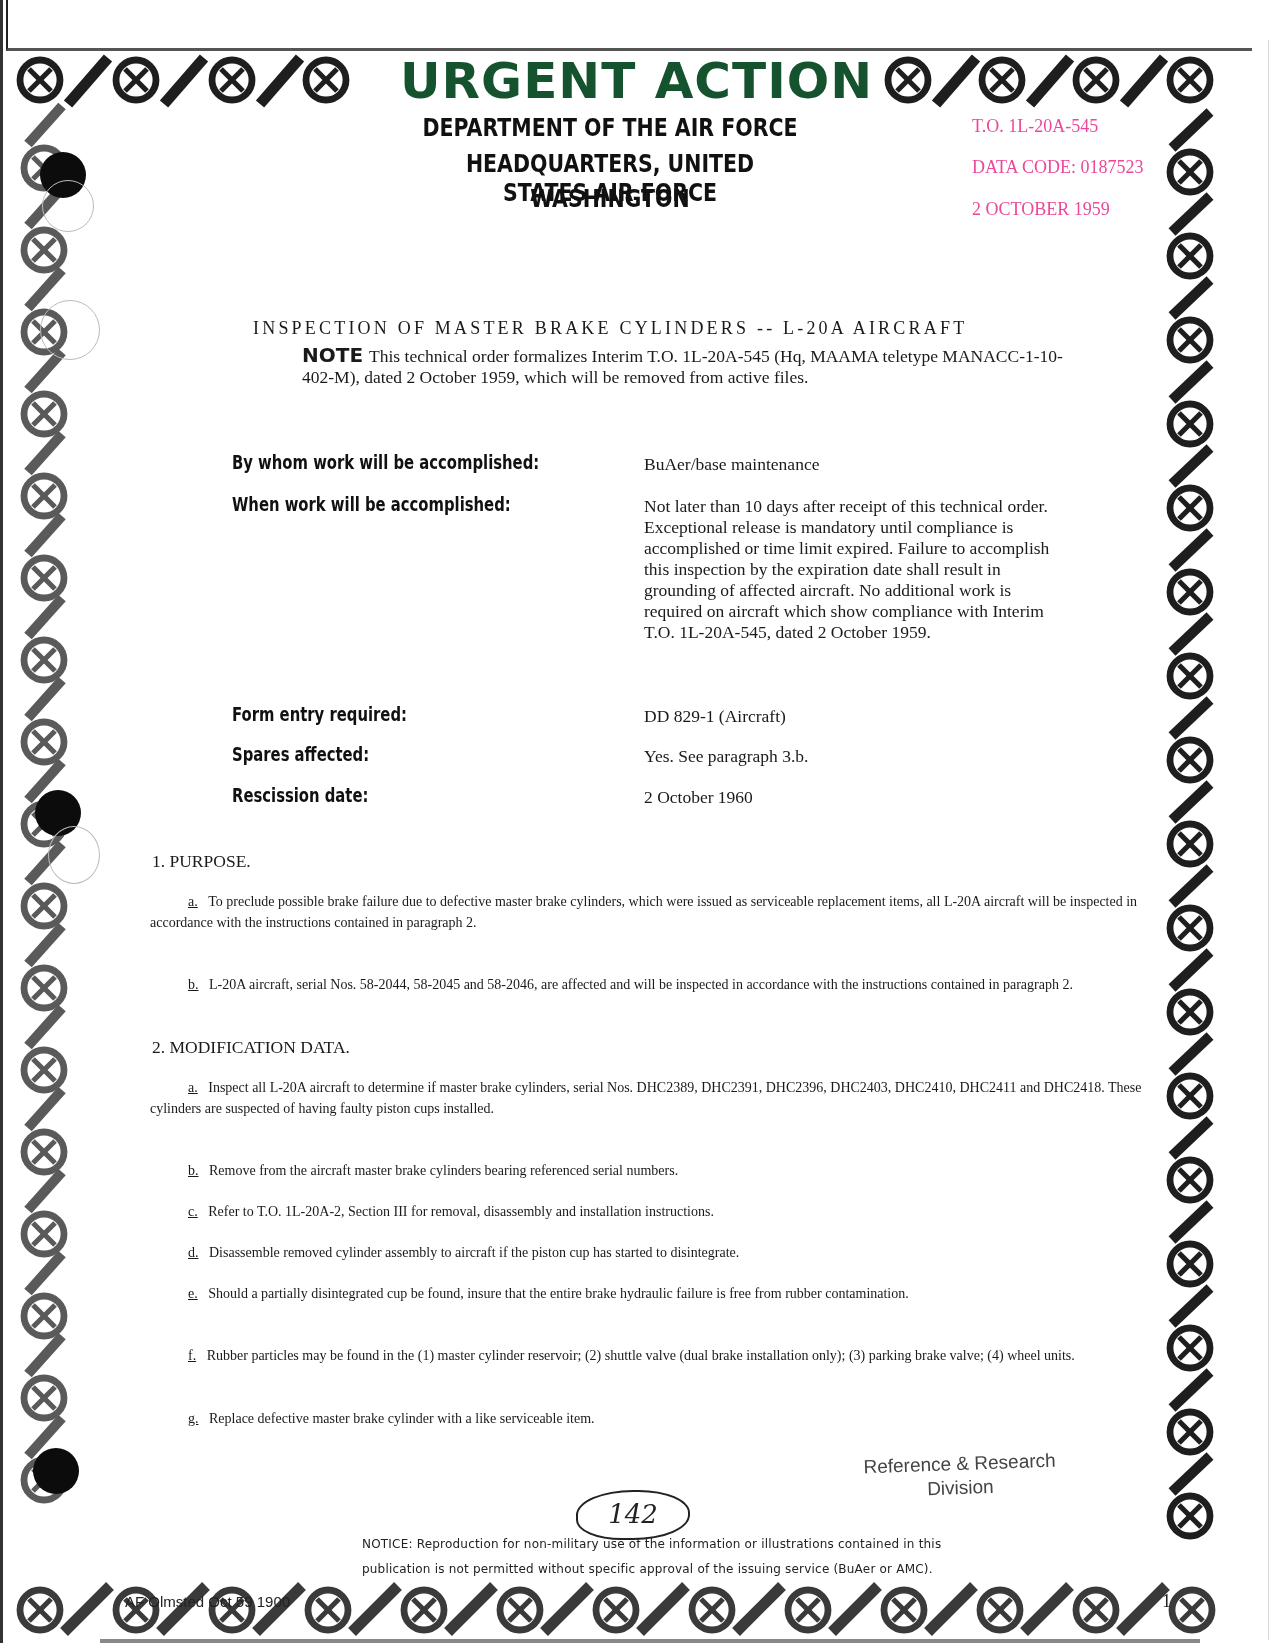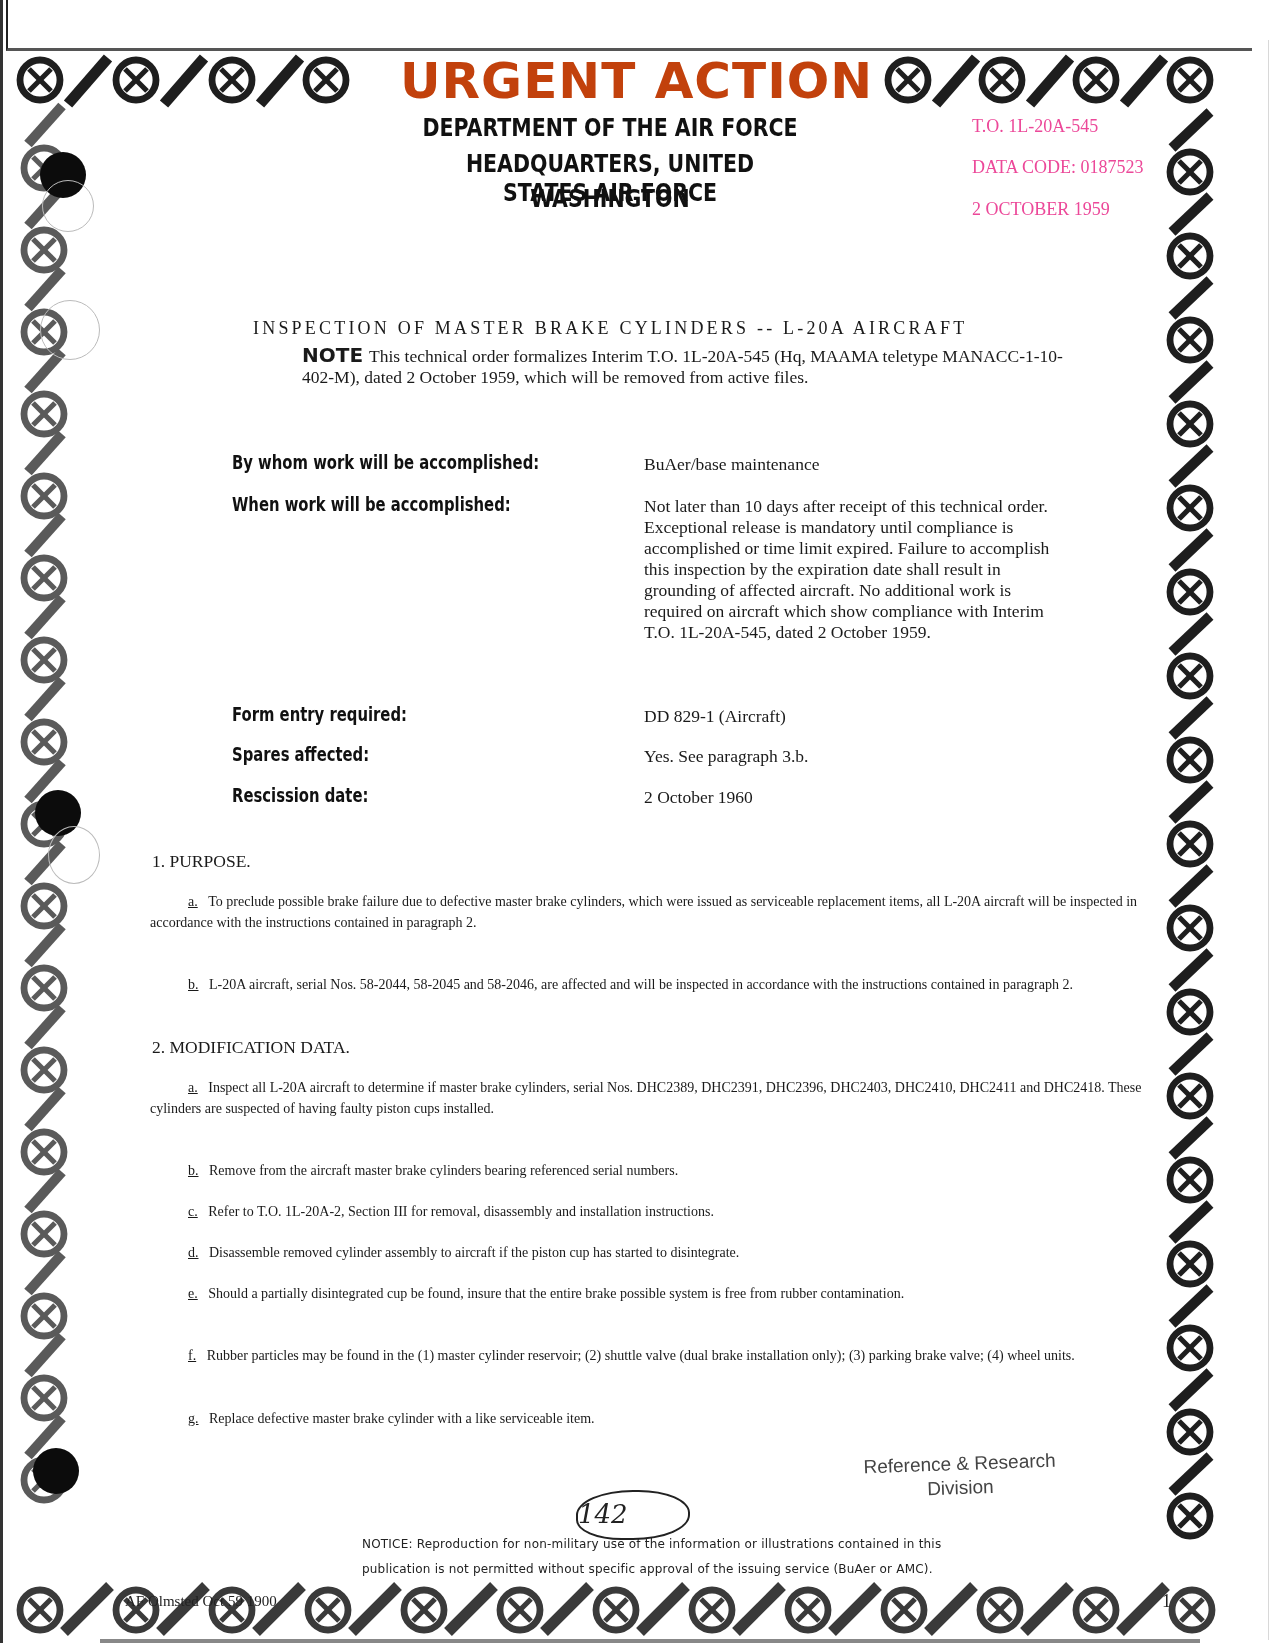--- a/index.html
+++ b/index.html
@@ -16,21 +16,21 @@
   }
   .scan-frame-left { position:absolute; left:0; top:0; width:3px; height:1643px; background:#333; }
   .scan-frame-right { position:absolute; right:8px; top:40px; width:1px; height:1600px; background:#d8d8d8; }
   .scan-frame-bottom { position:absolute; left:100px; bottom:0; width:1100px; height:4px; background:#888; }
 
   svg.border { position:absolute; left:0; top:0; }
 
   .urgent {
     position:absolute; left:400px; top:52px;
     font-family:"DejaVu Sans", "Liberation Sans", sans-serif;
-    font-weight:bold; font-size:50px; letter-spacing:1px; color:#c2410c;
+    font-weight:bold; font-size:50px; letter-spacing:1px; color:#14532d;
   }
   .hq {
     position:absolute; left:380px; width:460px; text-align:center;
     font-family:"DejaVu Sans", "Liberation Sans", sans-serif;
     font-weight:bold; font-size:25px; transform:scaleX(0.82); transform-origin:center;
     color:#111;
   }
   .meta {
     position:absolute; left:972px; font-size:18px; color:#ec4899;
   }
@@ -64,31 +64,31 @@
   .indent { display:inline-block; width:38px; }
   .letter { text-decoration:underline; }
   .stamp {
     position:absolute; left:850px; top:1452px; width:220px; text-align:center;
     font-family:"Liberation Sans", "DejaVu Sans", sans-serif;
     font-size:19px; color:#444; line-height:24px; transform:rotate(-2deg);
   }
   .handwritten {
     position:absolute; left:576px; top:1490px; width:110px; height:46px;
     border:2px solid #222; border-radius:50% 45% 50% 40%;
-    text-align:left; font-family:"DejaVu Serif", serif; font-style:italic;
+    text-align:center; font-family:"DejaVu Serif", serif; font-style:italic;
     font-size:26px; line-height:44px; color:#222;
   }
   .notice {
     position:absolute; left:362px; width:740px;
     font-family:"DejaVu Sans", "Liberation Sans", sans-serif;
     font-size:12px; color:#222; letter-spacing:0.2px;
   }
   .footer-imprint {
     position:absolute; left:125px; top:1593px;
-    font-size:15px; color:#222; font-family:Liberation Serif, serif;
+    font-size:15px; color:#222; font-family:Liberation Sans, sans-serif;
   }
   .page-num {
     position:absolute; left:1162px; top:1591px;
     font-size:18px; color:#222;
   }
   .punch {
     position:absolute; width:46px; height:46px; border-radius:50%; background:#0c0c0c;
   }
   .punch-ghost {
     position:absolute; width:50px; height:50px; border-radius:50%; border:1px solid #bbb;
@@ -471,21 +471,21 @@
 
 <div class="section-head" style="top:851px">1.   PURPOSE.</div>
 <div class="para" style="top:891px"><span class="indent"></span><span class="letter">a.</span>&nbsp;&nbsp;&nbsp;<span>To preclude possible brake failure due to defective master brake cylinders, which were issued as serviceable replacement items, all L-20A aircraft will be inspected in accordance with the instructions contained in paragraph 2.</span></div>
 <div class="para" style="top:974px"><span class="indent"></span><span class="letter">b.</span>&nbsp;&nbsp;&nbsp;<span>L-20A aircraft, serial Nos. 58-2044, 58-2045 and 58-2046, are affected and will be inspected in accordance with the instructions contained in paragraph 2.</span></div>
 
 <div class="section-head" style="top:1037px">2.   MODIFICATION DATA.</div>
 <div class="para" style="top:1077px"><span class="indent"></span><span class="letter">a.</span>&nbsp;&nbsp;&nbsp;<span>Inspect all L-20A aircraft to determine if master brake cylinders, serial Nos. DHC2389, DHC2391, DHC2396, DHC2403, DHC2410, DHC2411 and DHC2418.  These cylinders are suspected of having faulty piston cups installed.</span></div>
 <div class="para" style="top:1160px"><span class="indent"></span><span class="letter">b.</span>&nbsp;&nbsp;&nbsp;<span>Remove from the aircraft master brake cylinders bearing referenced serial numbers.</span></div>
 <div class="para" style="top:1201px"><span class="indent"></span><span class="letter">c.</span>&nbsp;&nbsp;&nbsp;<span>Refer to T.O. 1L-20A-2, Section III for removal, disassembly and installation instructions.</span></div>
 <div class="para" style="top:1242px"><span class="indent"></span><span class="letter">d.</span>&nbsp;&nbsp;&nbsp;<span>Disassemble removed cylinder assembly to aircraft if the piston cup has started to disintegrate.</span></div>
-<div class="para" style="top:1283px"><span class="indent"></span><span class="letter">e.</span>&nbsp;&nbsp;&nbsp;<span>Should a partially disintegrated cup be found,  insure that the entire brake possible system is free from rubber contamination.</span></div>
+<div class="para" style="top:1283px"><span class="indent"></span><span class="letter">e.</span>&nbsp;&nbsp;&nbsp;<span>Should a partially disintegrated cup be found,  insure that the entire brake hydraulic failure is free from rubber contamination.</span></div>
 <div class="para" style="top:1345px"><span class="indent"></span><span class="letter">f.</span>&nbsp;&nbsp;&nbsp;<span>Rubber particles may be found in the (1)  master cylinder reservoir; (2) shuttle valve (dual brake installation only); (3)  parking brake valve; (4) wheel units.</span></div>
 <div class="para" style="top:1408px"><span class="indent"></span><span class="letter">g.</span>&nbsp;&nbsp;&nbsp;<span>Replace defective master brake cylinder with a like serviceable item.</span></div>
 
 <div class="stamp">
   <div>Reference &amp; Research</div>
   <div>Division</div>
 </div>
 <div class="handwritten">142</div>
 
 <div class="notice" style="top:1537px">NOTICE:   Reproduction for non-military use of the information or illustrations contained in this</div>

